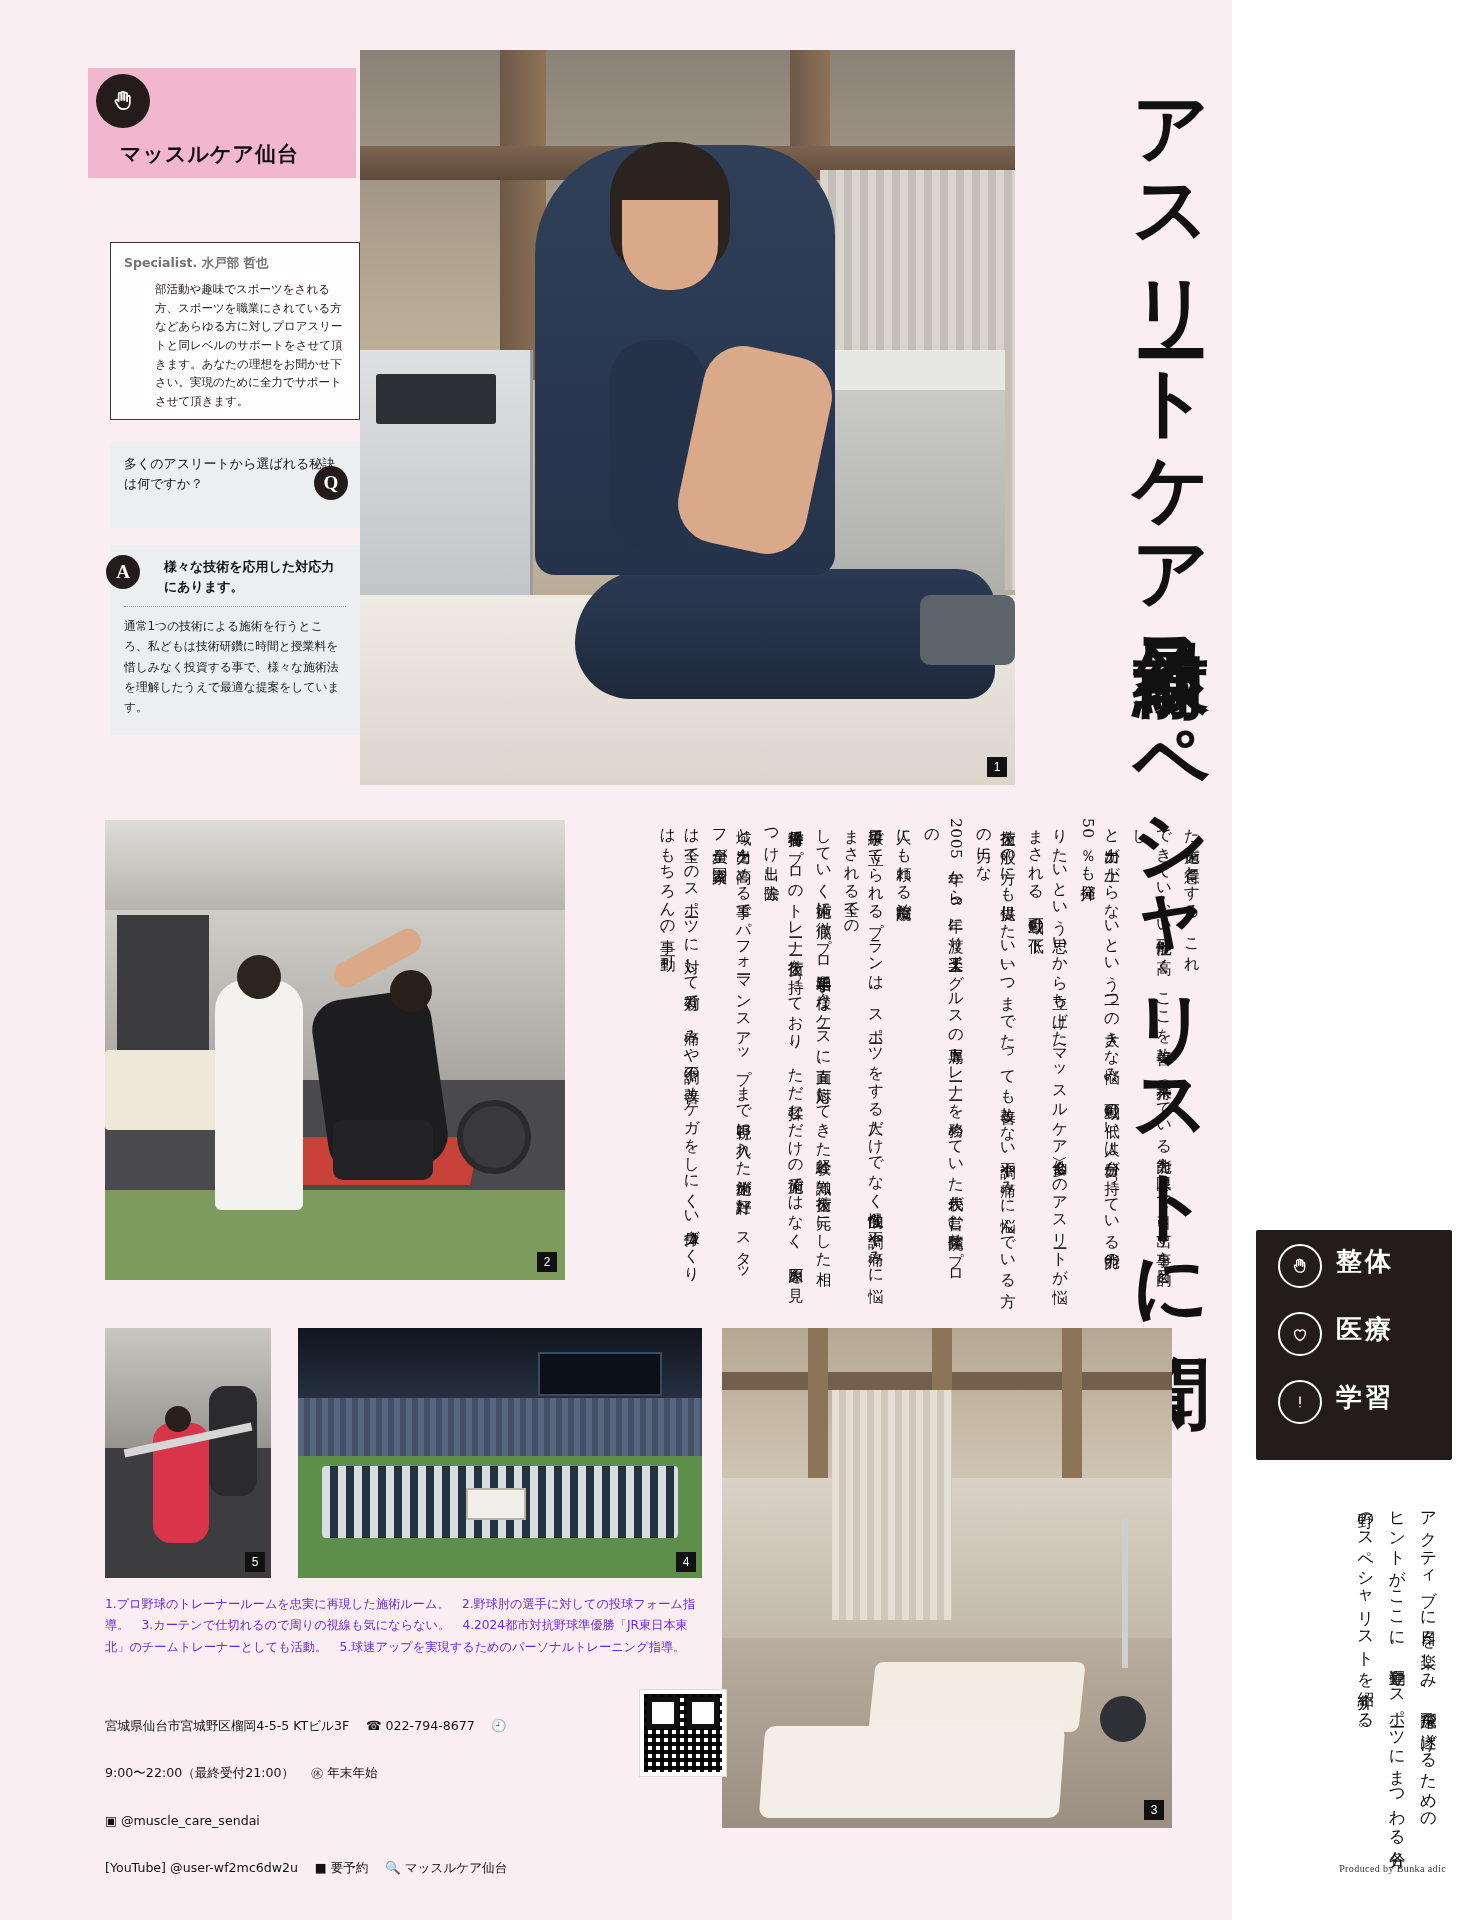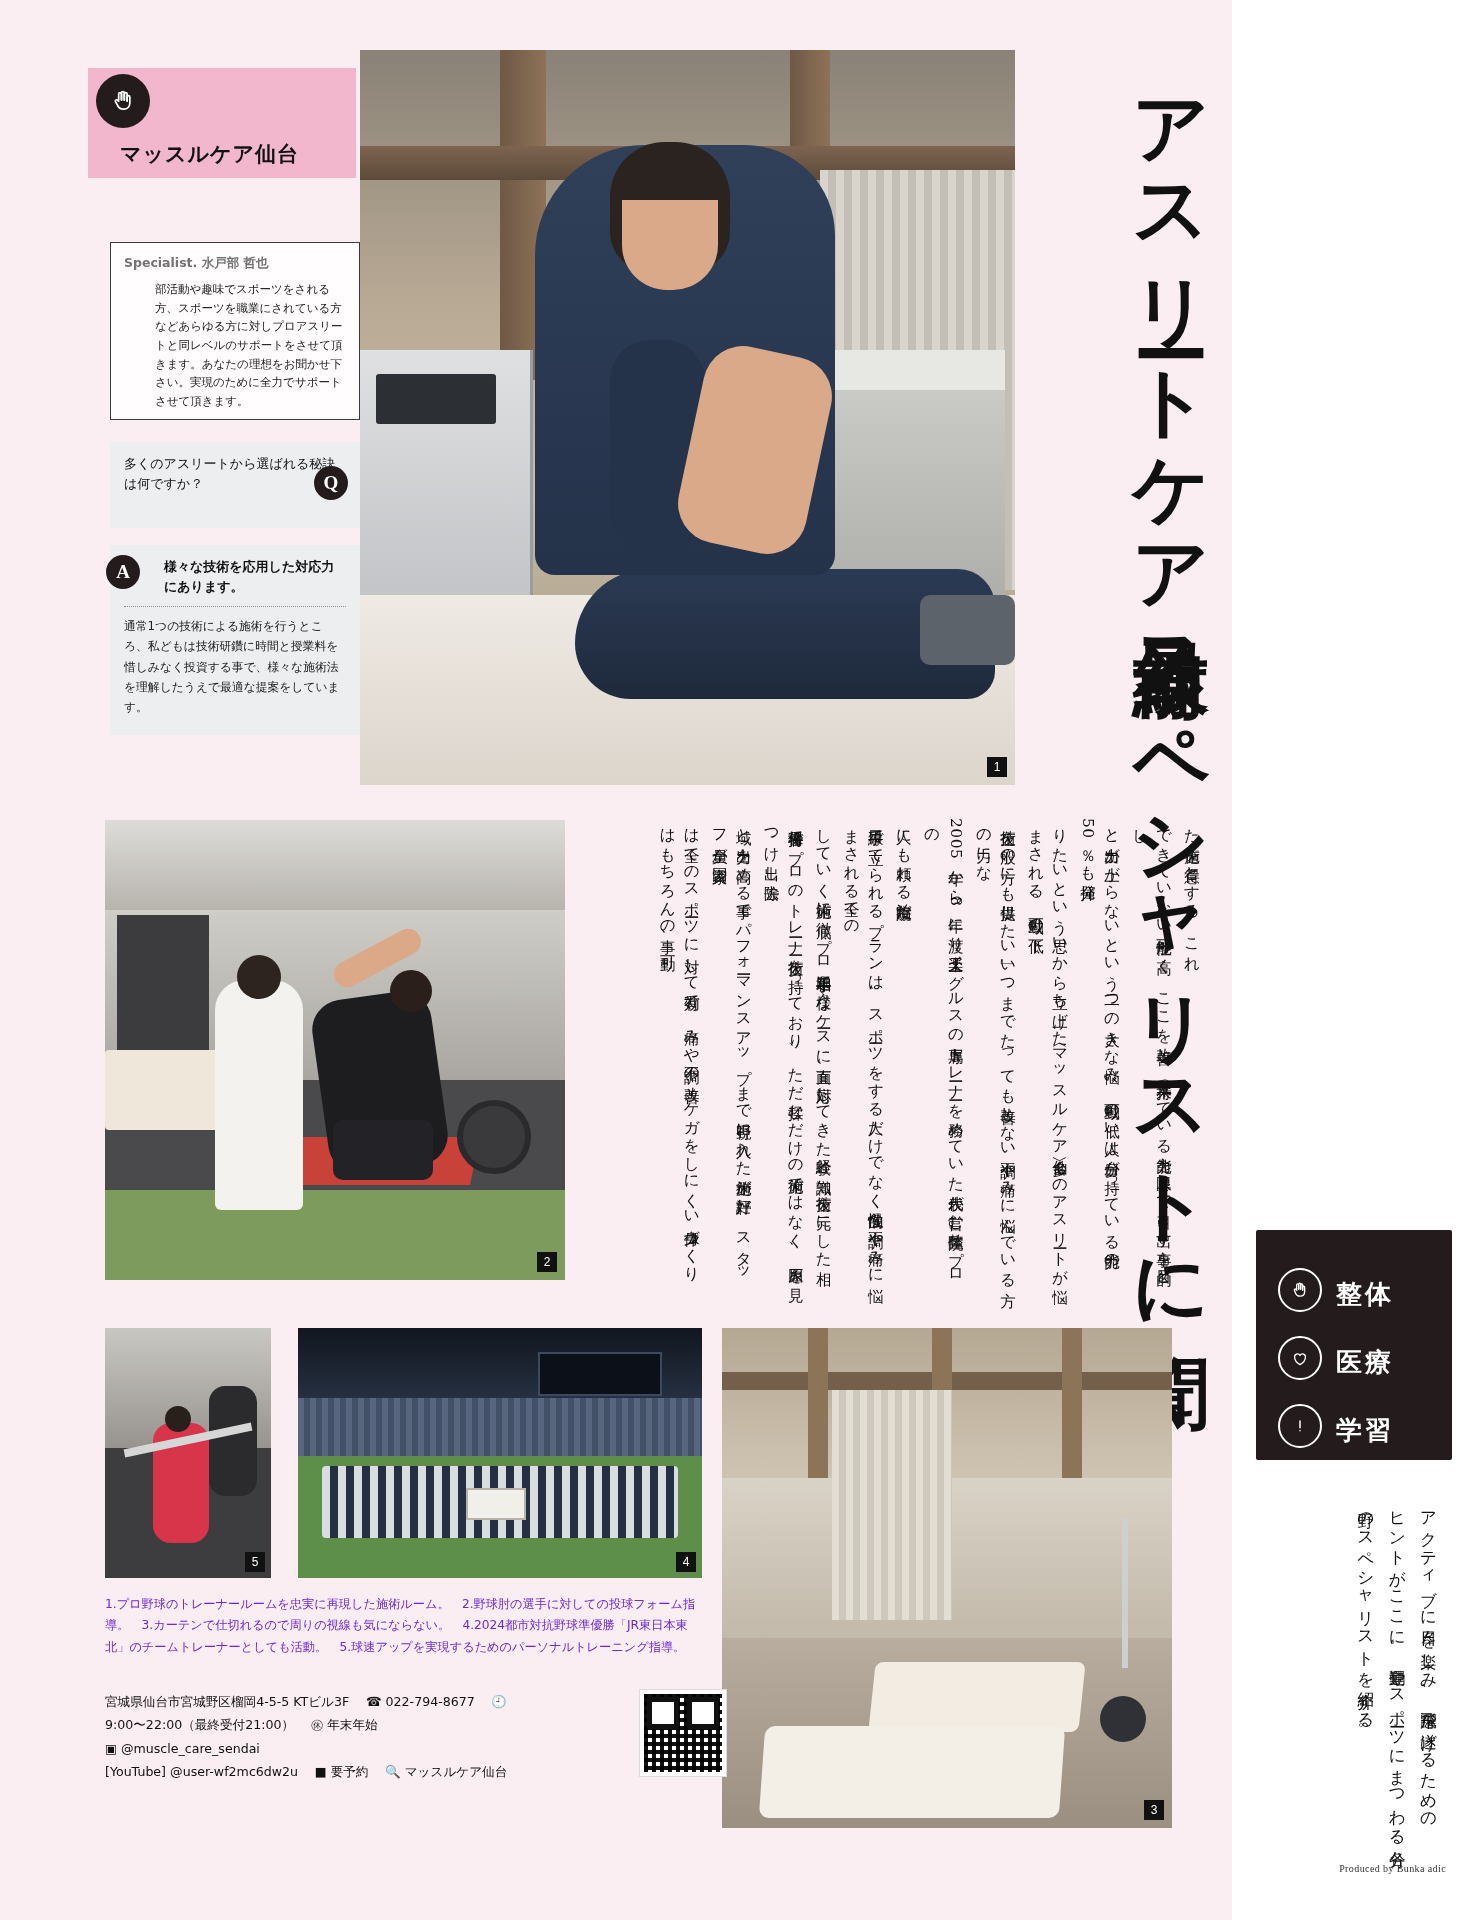--- a/index.html
+++ b/index.html
@@ -92,21 +92,21 @@
     right: 20px;
     width: 196px;
     height: 230px;
     background: #241c1c;
     border-radius: 2px;
     padding: 14px 0 0 0;
     box-sizing: border-box;
   }
   .icon-row {
     display: flex;
-    align-items: flex-end;
+    align-items: flex-start;
     gap: 14px;
     height: 68px;
     padding-left: 22px;
   }
   .icon-circ {
     width: 40px; height: 40px;
     border: 2px solid #ffffff;
     border-radius: 50%;
     display: flex;
     align-items: center;
@@ -402,21 +402,21 @@
     font-family: "DejaVu Sans", "Liberation Sans", sans-serif;
   }
   
   .contact {
     position: absolute;
     left: 105px; top: 1690px;
     width: 520px;
     font-size: 12.6px; line-height: 1.85; color: #111;
     font-family: "DejaVu Sans", "Liberation Sans", sans-serif;
   }
-  .contact .line { display: block; }
+  .contact .line { display: block; margin-top: 24px; }
   .contact .ic { font-family: "DejaVu Sans", sans-serif; }
   .qr {
     position: absolute;
     left: 640px; top: 1690px;
     width: 78px; height: 78px;
     background:
       repeating-linear-gradient(90deg,#111 0 4px,#fff 4px 8px),
       repeating-linear-gradient(180deg,#111 0 4px,#fff 4px 8px);
     background-blend-mode: multiply;
     border: 4px solid #fff;

